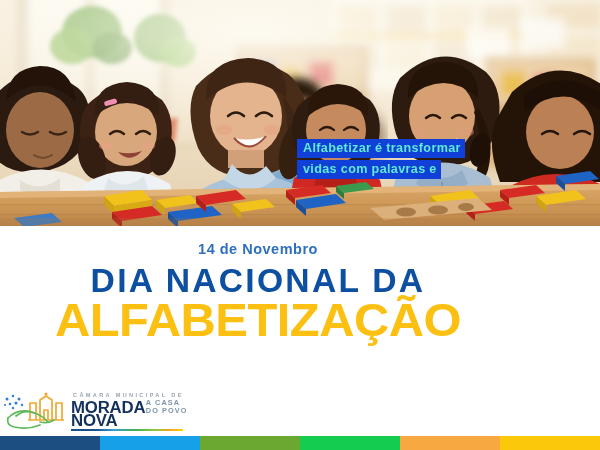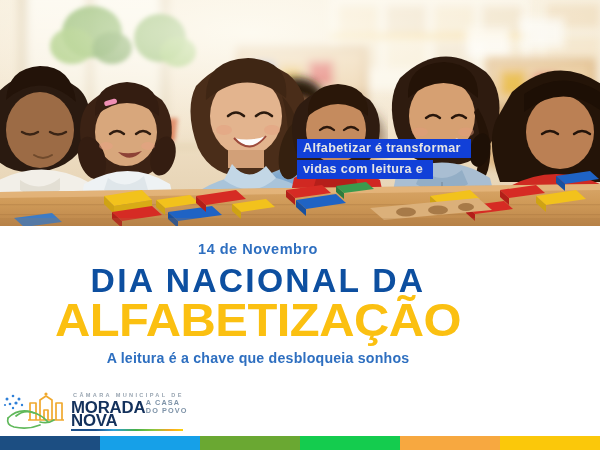--- a/index.html
+++ b/index.html
@@ -15,26 +15,26 @@
 
   
   #quote{
     position:absolute;left:297px;top:139px;width:232px;
     display:flex;flex-direction:column;align-items:flex-start;gap:2px;
     z-index:6;
   }
   #quote .qline{
     display:inline-block;
     background:#1140d8;
-    color:#e5e5e5;
+    color:#5eead4;
     font-size:12.6px;
     font-weight:bold;
     letter-spacing:.35px;
     line-height:16px;
-    padding:1px 10px 2px 6px;
+    padding:1px 4px 2px 6px;
     white-space:nowrap;
   }
 
   
   #content{position:absolute;left:0;top:226px;width:516px;height:210px;background:#fff;text-align:center;border-radius:12px;}
 
   #date{
     margin-top:15px;
     color:#2e6fc0;
     font-size:14.5px;
@@ -381,28 +381,27 @@
 
         <path d="M14 218 l38 -5 l10 9 l-38 5 Z" fill="#2f79d0" opacity=".9"></path>
       </g>
 
       <rect x="0" y="218" width="600" height="8" fill="#a9763f" opacity=".22"></rect>
     </svg>
   </div>
 
   <div id="quote">
     <span class="qline">Alfabetizar é transformar</span>
-    <span class="qline">vidas com leitura e</span>
+    <span class="qline">vidas com palavras e</span>
   </div>
 
   <div id="content">
     <div id="date">14 de Novembro</div>
     <div id="title1">DIA NACIONAL DA</div>
     <div id="title2">ALFABETIZAÇÃO</div>
-    <div id="tagline">A leitura é a chave que desbloqueia sonhos</div>
   </div>
 
   <div id="logo">
     <svg id="emblem" viewBox="0 0 66 42" xmlns="http://www.w3.org/2000/svg">
 
       <g fill="#2f80d8">
         <circle cx="7" cy="9" r="1.5"></circle>
           <circle cx="13" cy="6" r="1.3"></circle>
         <circle cx="19" cy="9" r="1.5"></circle>
           <circle cx="10" cy="14" r="1.3"></circle>

